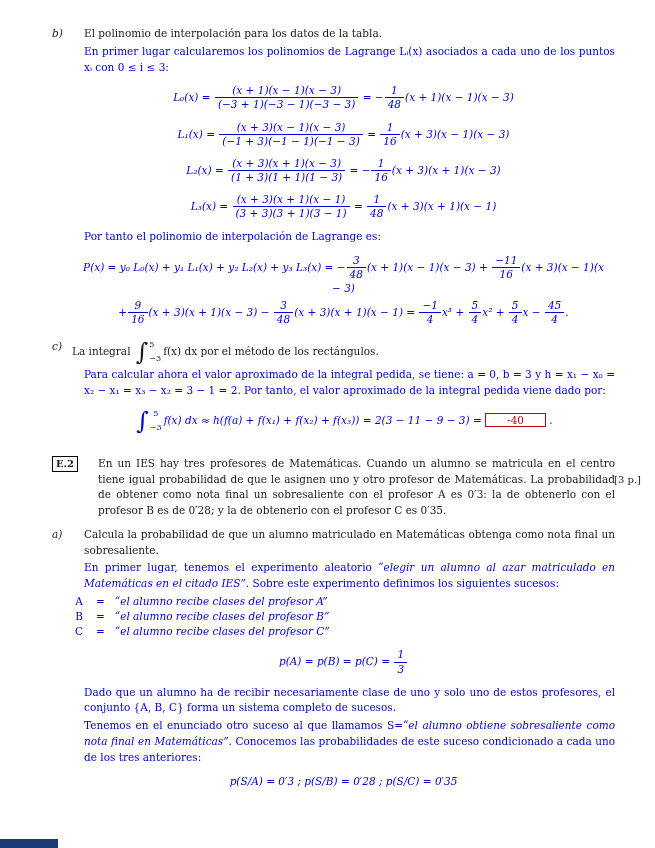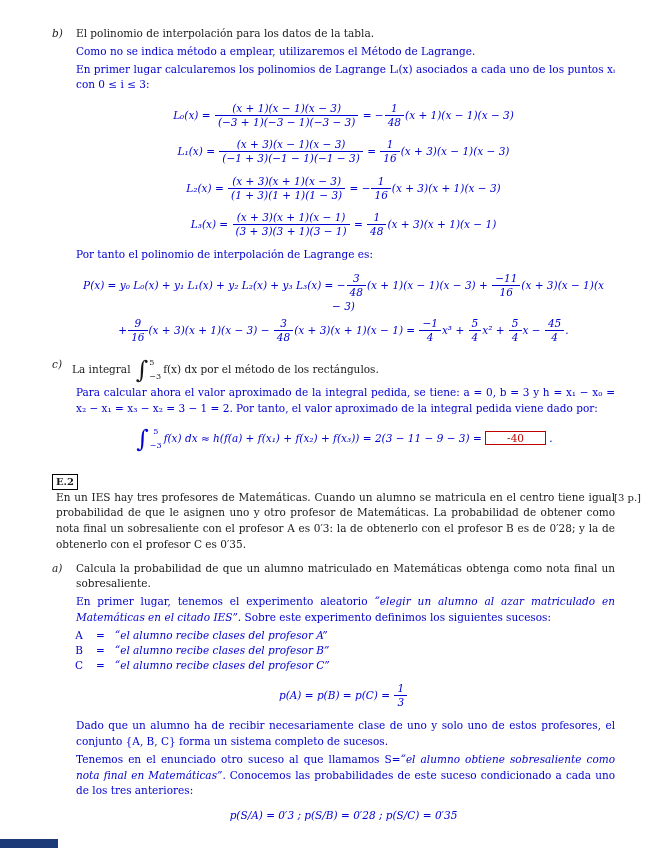--- a/index.html
+++ b/index.html
@@ -11,63 +11,62 @@
   .page{
     position:relative;
     width:655px;height:848px;
     background:#ffffff;
     font-family:"DejaVu Serif","Liberation Serif",serif;
     font-size:10.5px;line-height:1.5;color:var(--ink);
     box-sizing:border-box;
     padding:22px 40px 0 52px;
     overflow:hidden;
   }
-  p{margin:0 0 2px 4px;text-align:justify;}
+  p{margin:0 0 2px 12px;text-align:justify;}
   .blue{color:var(--blue);}
   .it{font-style:italic;}
 
   .item{display:flex;margin-top:4px;}
   .item > .ilabel{flex:0 0 20px;font-style:italic;}
   .item > .ibody{flex:1;min-width:0;}
 
   
   .eq{text-align:center;font-style:italic;margin:9px 8px;}
   .inline-eq{font-style:normal;margin:0 0 2px 0;}
   .frac{display:inline-block;vertical-align:middle;text-align:center;margin:0 1px;}
   .frac .num,.frac .den{display:block;padding:0 3px;line-height:1.25;}
   .frac .den{border-top:1px solid currentColor;text-align:center;}
   .intwrap{display:inline-flex;align-items:center;vertical-align:middle;margin:0 2px;}
   .int-sign{font-size:24px;line-height:1;font-style:normal;}
   .int-lims{display:inline-flex;flex-direction:column;justify-content:space-between;height:26px;font-size:8px;font-style:normal;padding-left:1px;box-sizing:border-box;}
   .boxed{border:1px solid var(--red);color:var(--red);padding:0 21px;font-style:normal;}
 
   
   .e2{position:relative;margin-top:13px;}
-  .e2-head{display:flex;align-items:flex-start;flex-direction:column;}
+  .e2-head{display:flex;align-items:flex-start;}
   .e2-tag{border:1px solid #000;font-weight:bold;padding:0 3px;margin-right:8px;flex:0 0 auto;font-size:10px;line-height:1.4;}
   .points{position:absolute;right:-26px;top:16px;font-size:10px;}
 
   
   .ev{display:flex;color:var(--blue);line-height:1.45;}
   .ev-sym{flex:0 0 14px;text-align:center;}
   .ev-eq{flex:0 0 auto;margin:0 10px;}
   .ev-def{font-style:italic;}
 
   .page-bar{position:absolute;left:0;bottom:0;width:58px;height:9px;background:#1b3a77;}
 </style>
 </head>
 <body>
 
 <div class="page">
 
   <div class="item">
     <span class="ilabel">b)</span>
     <div class="ibody">
       <p>El polinomio de interpolación para los datos de la tabla.</p>
-      <p class="blue">Como no se indica método a emplear, utilizaremos el Método de Lagrange.</p>
       <p class="blue">En primer lugar calcularemos los polinomios de Lagrange Lᵢ(x) asociados a cada uno de los puntos xᵢ  con 0 ≤ i ≤ 3:</p>
       <div class="eq blue"><span>L₀(x) = </span><span class="frac"><span class="num">(x + 1)(x − 1)(x − 3)</span><span class="den">(−3 + 1)(−3 − 1)(−3 − 3)</span></span><span> = −</span><span class="frac"><span class="num">1</span><span class="den">48</span></span><span>(x + 1)(x − 1)(x − 3)</span></div>
       <div class="eq blue"><span>L₁(x) = </span><span class="frac"><span class="num">(x + 3)(x − 1)(x − 3)</span><span class="den">(−1 + 3)(−1 − 1)(−1 − 3)</span></span><span> = </span><span class="frac"><span class="num">1</span><span class="den">16</span></span><span>(x + 3)(x − 1)(x − 3)</span></div>
       <div class="eq blue"><span>L₂(x) = </span><span class="frac"><span class="num">(x + 3)(x + 1)(x − 3)</span><span class="den">(1 + 3)(1 + 1)(1 − 3)</span></span><span> = −</span><span class="frac"><span class="num">1</span><span class="den">16</span></span><span>(x + 3)(x + 1)(x − 3)</span></div>
       <div class="eq blue"><span>L₃(x) = </span><span class="frac"><span class="num">(x + 3)(x + 1)(x − 1)</span><span class="den">(3 + 3)(3 + 1)(3 − 1)</span></span><span> = </span><span class="frac"><span class="num">1</span><span class="den">48</span></span><span>(x + 3)(x + 1)(x − 1)</span></div>
       <p class="blue">Por tanto el polinomio de interpolación de Lagrange es:</p>
       <div class="eq blue" style="margin-bottom:2px;"><span>P(x) = y₀ L₀(x) + y₁ L₁(x) + y₂ L₂(x) + y₃ L₃(x) = −</span><span class="frac"><span class="num">3</span><span class="den">48</span></span><span>(x + 1)(x − 1)(x − 3) + </span><span class="frac"><span class="num">−11</span><span class="den">16</span></span><span>(x + 3)(x − 1)(x − 3)</span></div>
       <div class="eq blue" style="margin-top:2px;"><span>+</span><span class="frac"><span class="num">9</span><span class="den">16</span></span><span>(x + 3)(x + 1)(x − 3) − </span><span class="frac"><span class="num">3</span><span class="den">48</span></span><span>(x + 3)(x + 1)(x − 1) = </span><span class="frac"><span class="num">−1</span><span class="den">4</span></span><span>x³ + </span><span class="frac"><span class="num">5</span><span class="den">4</span></span><span>x² + </span><span class="frac"><span class="num">5</span><span class="den">4</span></span><span>x − </span><span class="frac"><span class="num">45</span><span class="den">4</span></span><span>.</span></div>
     </div>
   </div>

